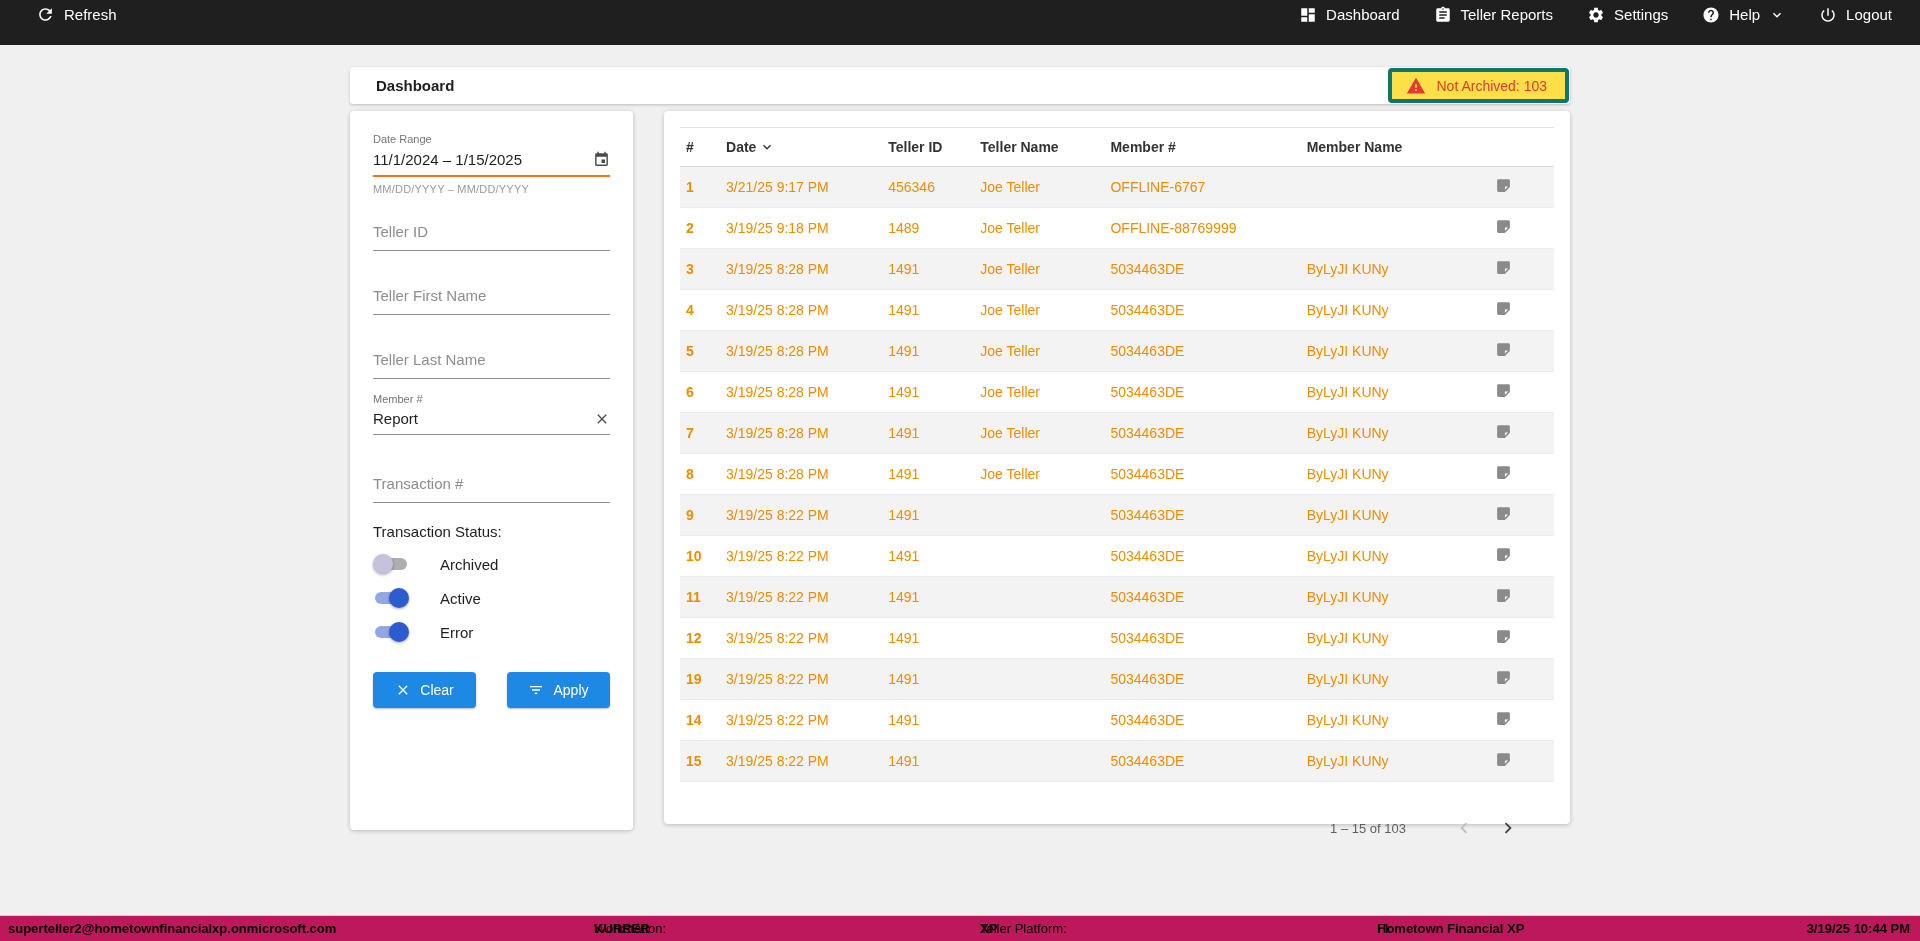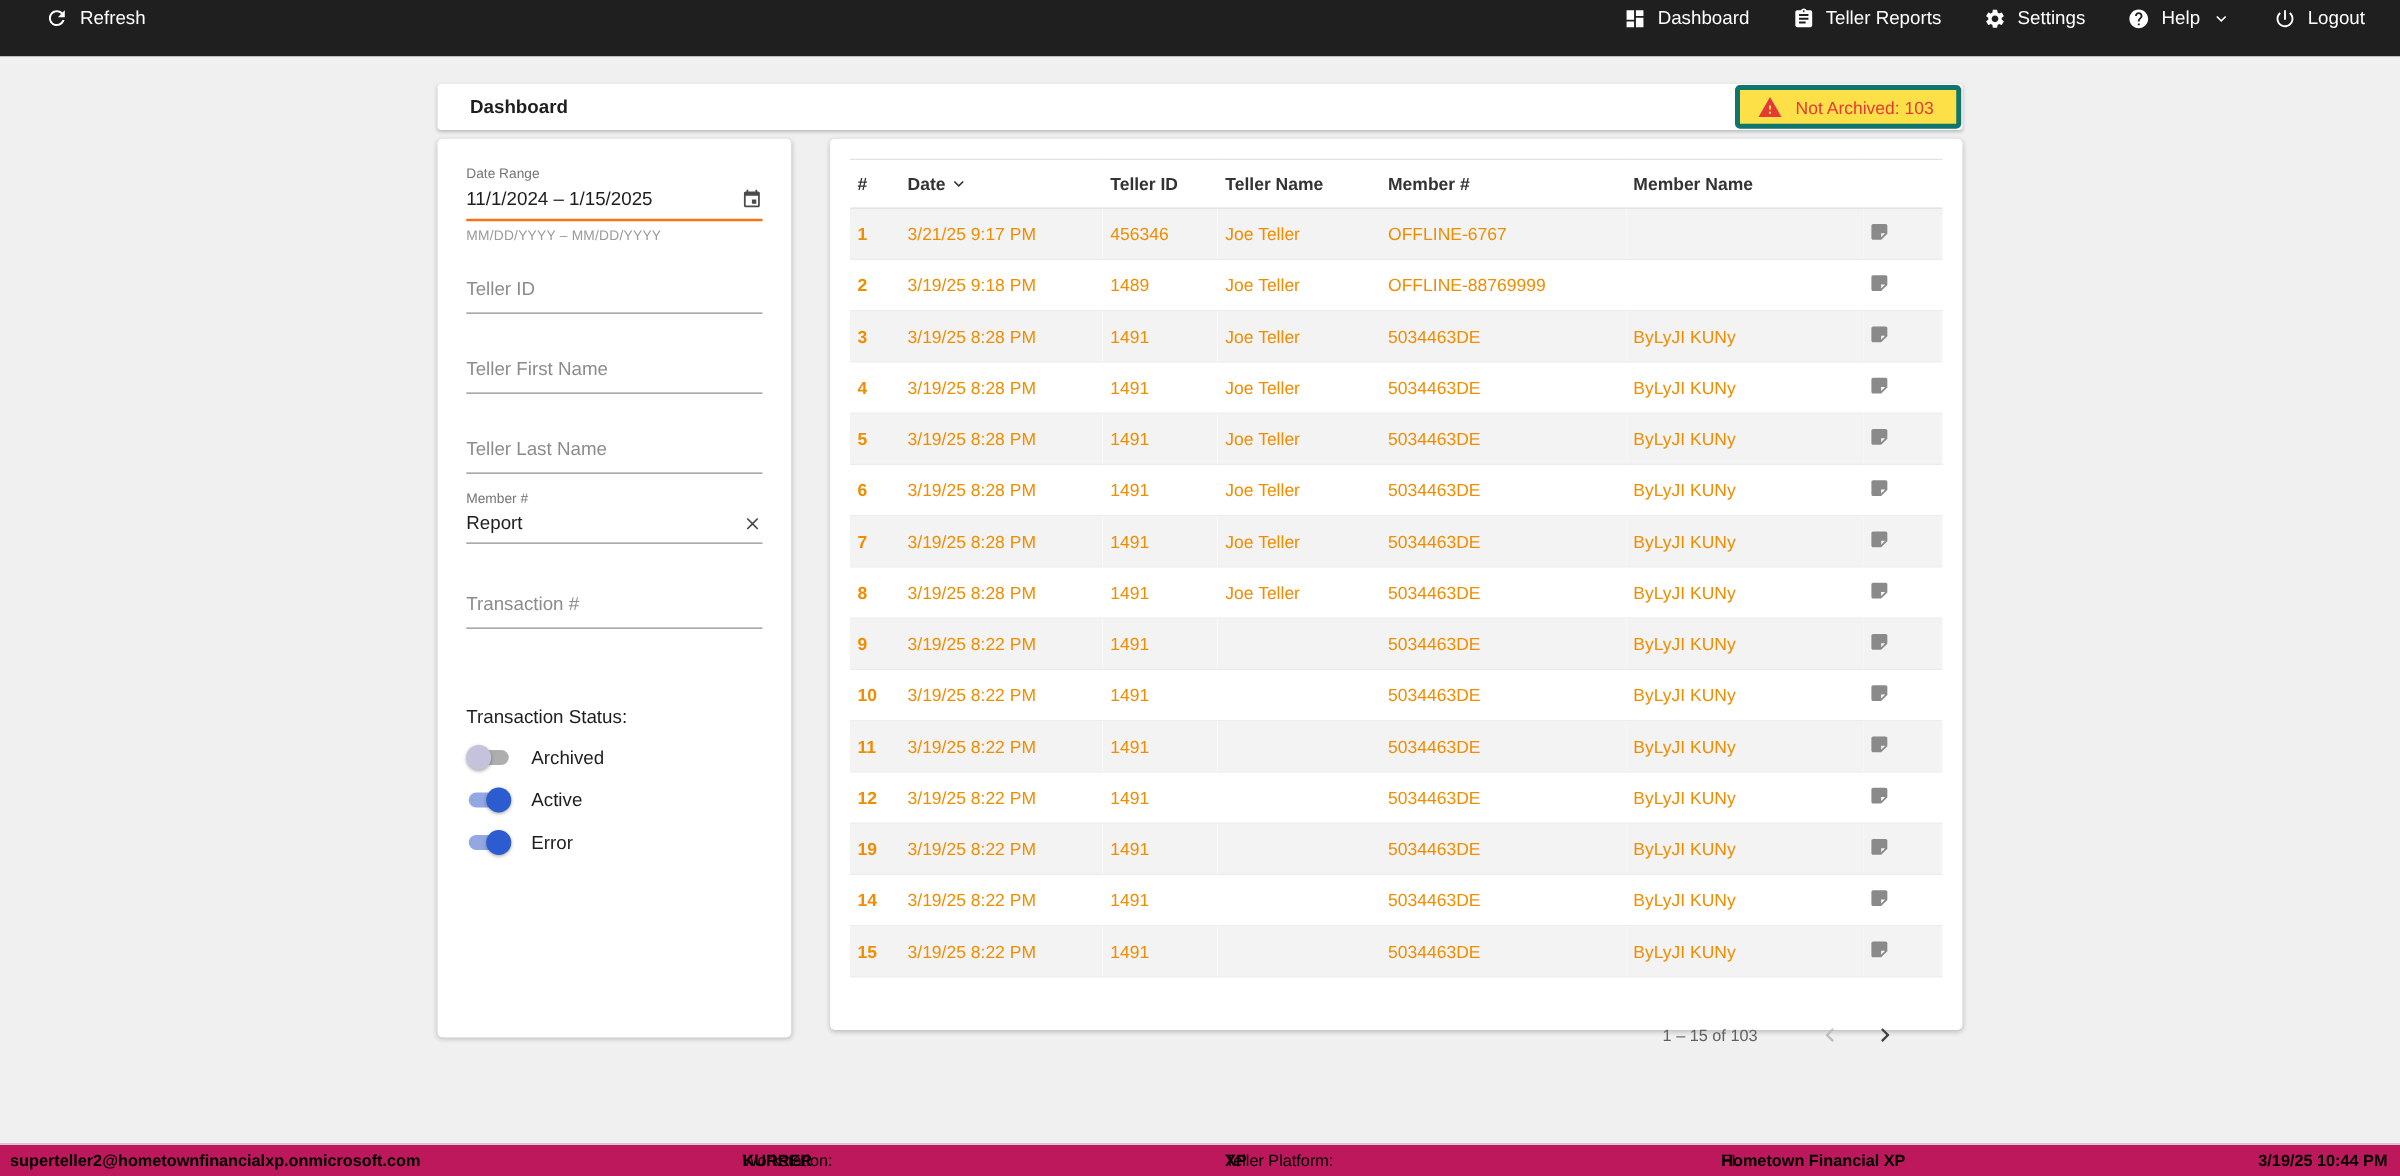--- a/index.html
+++ b/index.html
@@ -62,22 +62,22 @@
     background: transparent; font-family: "Liberation Sans", sans-serif;
   }
   .underline-input::placeholder { color: #8c8c8c; opacity: 1; }
   .mt-18 { margin-top: 18px; }
   .mt-26 { margin-top: 26px; }
   .member-block { margin-top: 14px; }
   .member-value-row { display: flex; align-items: center; justify-content: space-between;
     border-bottom: 1px solid #8f8f8f; padding: 5px 0 7px 0; }
   .member-input { border: none; outline: none; font-size: 15px; color: #1e1e1e; width: 190px;
     font-family: "Liberation Sans", sans-serif; }
-  .status-label { font-size: 15px; color: #1e1e1e; margin-top: 62px; }
-  .toggle-row { display: flex; align-items: center; gap: 16px; margin-top: 14px; height: 20px; cursor: pointer; }
+  .status-label { font-size: 15px; color: #1e1e1e; margin-top: 20px; }
+  .toggle-row { display: flex; align-items: center; gap: 31px; margin-top: 14px; height: 20px; cursor: pointer; }
   .toggle-row:first-of-type { margin-top: 16px; }
   .switch { position: relative; width: 36px; height: 20px; display: inline-block; }
   .switch .track { position: absolute; left: 2px; top: 4px; width: 32px; height: 12px;
     border-radius: 7px; background: #aeaeae; }
   .switch .thumb { position: absolute; left: 0; top: 0; width: 20px; height: 20px;
     border-radius: 50%; background: #c5c2dc; box-shadow: 0 1px 3px rgba(0,0,0,0.35); transition: none; }
   .toggle-row.on .track { background: #93a8e2; }
   .toggle-row.on .thumb { left: 16px; background: #2d5bd0; }
   .toggle-label { font-size: 15px; color: #1e1e1e; }
   .buttons-row { display: flex; justify-content: space-between; margin-top: 30px; }
@@ -242,20 +242,34 @@
         <span class="toggle-label">Active</span>
       </div>
       <div class="toggle-row on">
         <span class="switch">
             <span class="track"></span>
             <span class="thumb"></span>
           </span>
         <span class="toggle-label">Error</span>
       </div>
 
+      <div class="buttons-row">
+        <button class="btn">
+          <svg width="16" height="16" viewBox="0 0 24 24">
+              <path fill="#fff" d="M19 6.41L17.59 5 12 10.59 6.41 5 5 6.41 10.59 12 5 17.59 6.41 19 12 13.41 17.59 19 19 17.59 13.41 12z"></path>
+            </svg>
+          <span>Clear</span>
+        </button>
+        <button class="btn">
+          <svg width="16" height="16" viewBox="0 0 24 24">
+              <path fill="#fff" d="M10 18h4v-2h-4v2zM3 6v2h18V6H3zm3 7h12v-2H6v2z"></path>
+            </svg>
+          <span>Apply</span>
+        </button>
+      </div>
     </div>
 
     <div class="table-card">
       <table>
         <colgroup>
           <col class="c-num">
             <col class="c-date">
             <col class="c-tid">
             <col class="c-tname">
             <col class="c-mnum">

